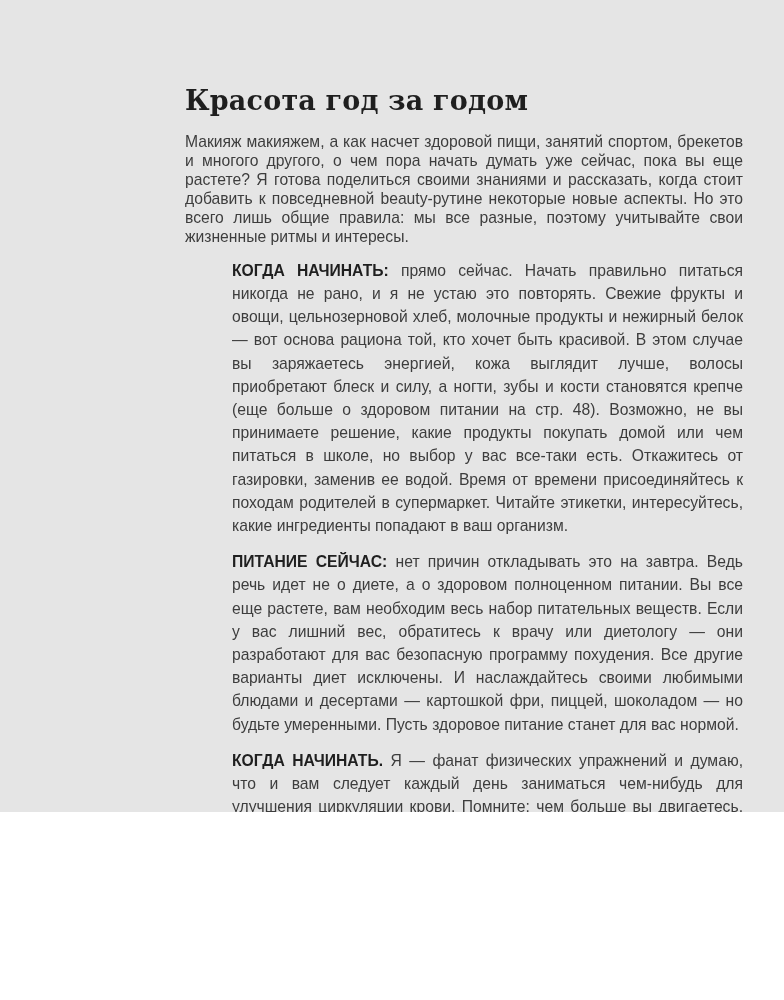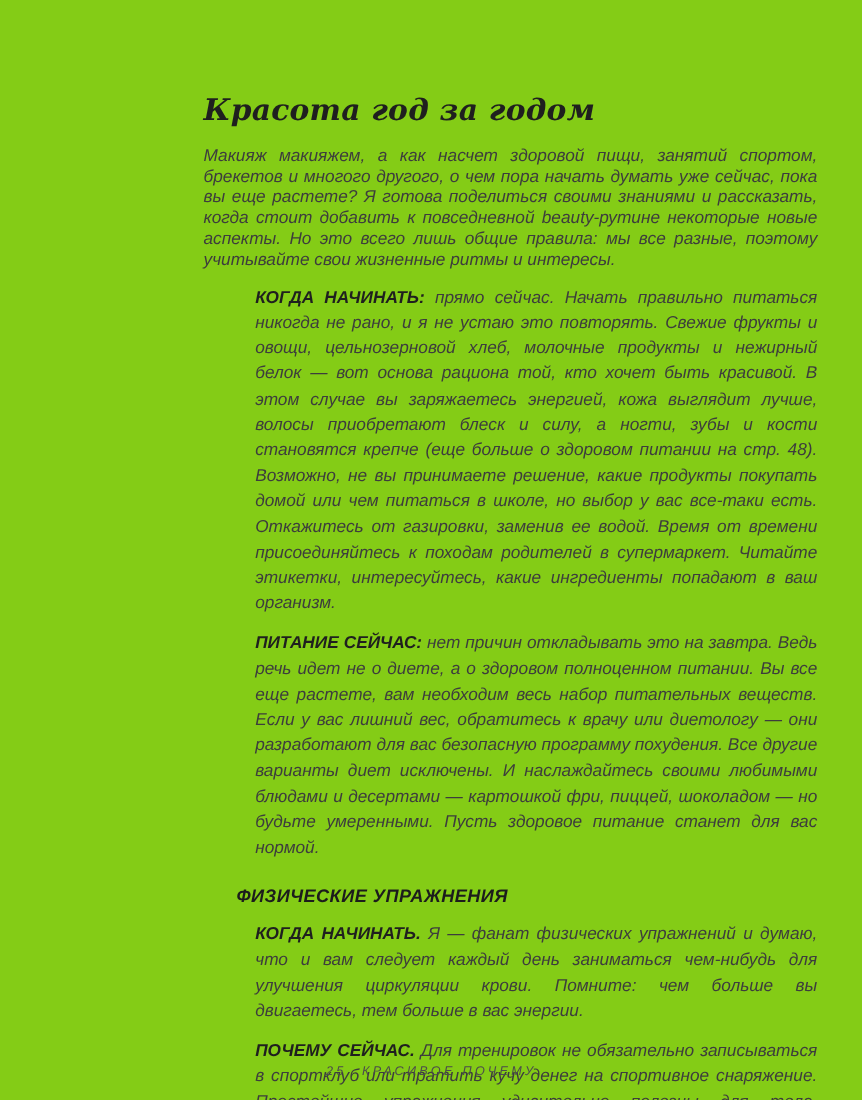--- a/index.html
+++ b/index.html
@@ -3,27 +3,26 @@
 <meta charset="utf-8">
 <style>
   html, body {
     margin: 0;
     padding: 0;
     background: #ffffff;
   }
   .page {
     position: relative;
     width: 784px;
-    height: 1000px;
-    background: #84cc16;
+    height: 812px;
+    background: #e5e5e5;
     overflow: hidden;
     font-family: "Liberation Sans", sans-serif;
     color: #3d3d3d;
     box-sizing: border-box;
-    font-style: italic;
   }
   .content {
     position: absolute;
     top: 86px;
     left: 185px;
     width: 558px;
   }
   h1.title {
     margin: 0;
     font-family: "DejaVu Serif", serif;
@@ -96,21 +95,20 @@
           <span>прямо сейчас. Начать правильно питаться никогда не рано, и я не устаю это повторять. Свежие фрукты и овощи, цельнозерновой хлеб, молочные продукты и нежирный белок — вот основа рациона той, кто хочет быть красивой. В этом случае вы заряжаетесь энергией, кожа выглядит лучше, волосы приобретают блеск и силу, а ногти, зубы и кости становятся крепче (еще больше о здоровом питании на стр. 48). Возможно, не вы принимаете решение, какие продукты покупать домой или чем питаться в школе, но выбор у вас все-таки есть. Откажитесь от газировки, заменив ее водой. Время от времени присоединяйтесь к походам родителей в супермаркет. Читайте этикетки, интересуйтесь, какие ингредиенты попадают в ваш организм.</span>
         </p>
         <p class="para">
           <strong class="lead">ПИТАНИЕ СЕЙЧАС:</strong>
           <span>нет причин откладывать это на завтра. Ведь речь идет не о диете, а о здоровом полноценном питании. Вы все еще растете, вам необходим весь набор питательных веществ. Если у вас лишний вес, обратитесь к врачу или диетологу — они разработают для вас безопасную программу похудения. Все другие варианты диет исключены. И наслаждайтесь своими любимыми блюдами и десертами — картошкой фри, пиццей, шоколадом — но будьте умеренными. Пусть здоровое питание станет для вас нормой.</span>
         </p>
       </div>
     </section>
 
     <section class="block">
-      <h2 class="section-heading">ФИЗИЧЕСКИЕ УПРАЖНЕНИЯ</h2>
       <div class="section-body">
         <p class="para">
           <strong class="lead">КОГДА НАЧИНАТЬ.</strong>
           <span>Я — фанат физических упражнений и думаю, что и вам следует каждый день заниматься чем-нибудь для улучшения циркуляции крови. Помните: чем больше вы двигаетесь, тем больше в вас энергии.</span>
         </p>
         <p class="para">
           <strong class="lead">ПОЧЕМУ СЕЙЧАС.</strong>
           <span>Для тренировок не обязательно записываться в спортклуб или тратить кучу денег на спортивное снаряжение. Простейшие упражнения удивительно полезны для тела. Например, скакалка — ее ежедневно используют в тренировках величайшие спортсмены мира. Если прыгать для вас слишком сложно и утомительно, прогуляйтесь быстрым шагом. Как только почувствуете, что сердце забилось чаще или дыхание стало чуть-чуть неровным, — вы достигли цели.</span>
         </p>
       </div>

